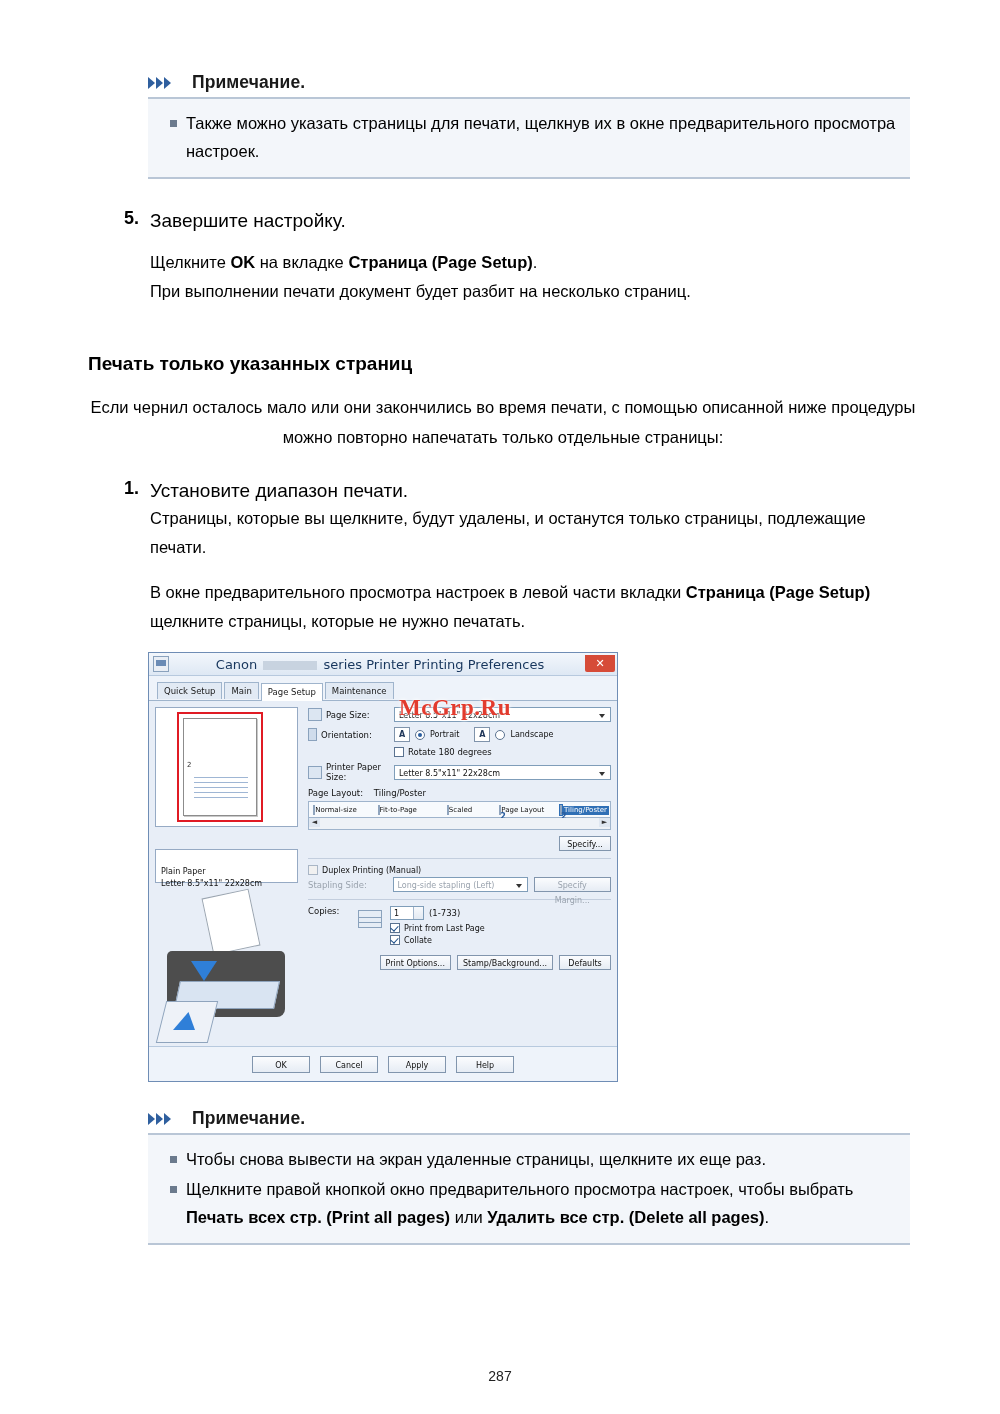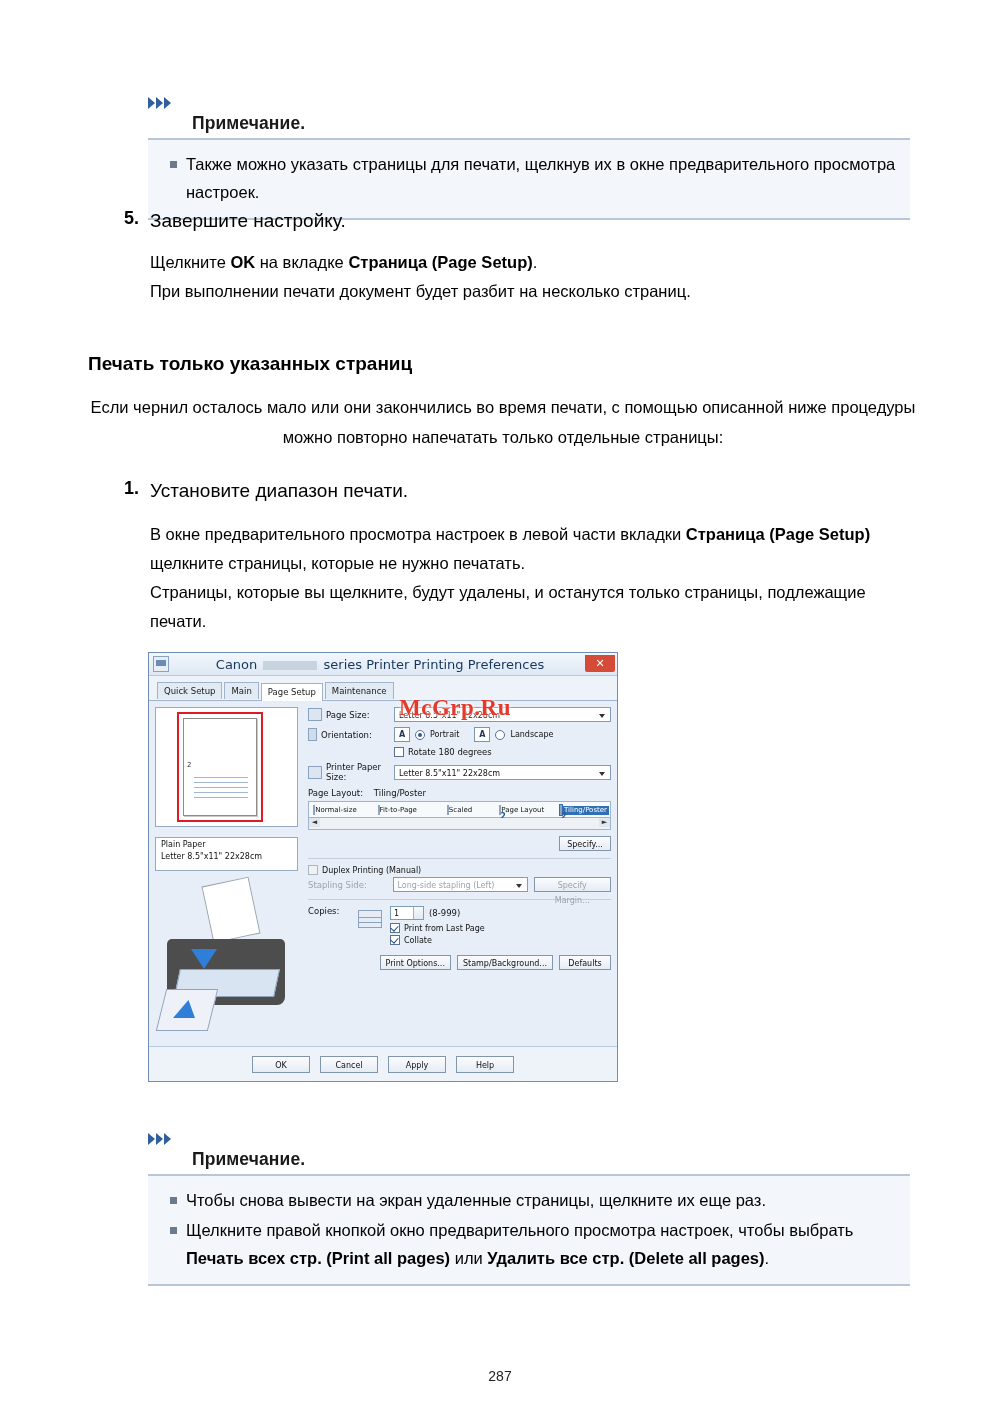--- a/index.html
+++ b/index.html
@@ -39,21 +39,20 @@
     width: 36px;
     height: 16px;
     position: relative;
   }
   .note-chevrons svg { display: block; }
   .note-title {
     font-size: 17.5px;
     font-weight: bold;
     color: #1a1a1a;
     letter-spacing: 0.1px;
-    margin-top: 41px;
   }
   .note-body {
     border-top: 2px solid #b9c6d6;
     border-bottom: 2px solid #b9c6d6;
     background: #f3f6fa;
     padding: 10px 6px 12px 6px;
   }
   .note-item {
     position: relative;
     padding-left: 32px;
@@ -251,29 +250,29 @@
     background: #9fb6d4;
   }
   .pv-redframe {
     position: absolute;
     left: 21px; top: 4px;
     width: 86px; height: 110px;
     border: 2px solid #e01b24;
     box-sizing: border-box;
   }
   .paper-info {
-    margin-top: 10px;
+    margin-top: 22px;
     width: 143px;
     height: 34px;
     border: 1px solid #96aac4;
     background: #fff;
     box-sizing: border-box;
     font-size: 8px;
     line-height: 12px;
-    padding: 1px 5px;
+    padding: 16px 5px;
     color: #111;
   }
   .printer-art {
     position: relative;
     width: 143px;
     height: 160px;
     margin-top: 6px;
   }
   .pa-sheet {
     position: absolute;
@@ -605,24 +604,24 @@
     </div>
     <div class="step-text">При выполнении печати документ будет разбит на несколько страниц.</div>
   </div>
 
   <div class="h2" style="top:353px;">Печать только указанных страниц</div>
   <div class="para" style="top:392px;text-align:center;">Если чернил осталось мало или они закончились во время печати, с помощью описанной ниже процедуры можно повторно напечатать только отдельные страницы:</div>
 
   <div class="step" style="top:478px;">
     <div class="step-num">1.</div>
     <div class="step-title">Установите диапазон печати.</div>
+    <div class="step-text">Страницы, которые вы щелкните, будут удалены, и останутся только страницы, подлежащие печати.</div>
     <div class="step-text" style="margin-top:16px;">
       <span>В окне предварительного просмотра настроек в левой части вкладки </span><b>Страница (Page Setup)</b><span> щелкните страницы, которые не нужно печатать.</span>
     </div>
-    <div class="step-text">Страницы, которые вы щелкните, будут удалены, и останутся только страницы, подлежащие печати.</div>
   </div>
 
   <div class="dlg-wrap">
 
     <div class="watermark">McGrp.Ru</div>
 
     <div class="dlg-titlebar">
       <span class="dlg-ico"></span>
       <span class="dlg-title">
         <span>Canon</span>
@@ -762,21 +761,21 @@
         <div class="copies-row">
           <span style="width:40px;">Copies:</span>
           <span class="stack-ico">
             <i style="top:14px;"></i>
               <i style="top:9px;"></i>
               <i style="top:4px;"></i>
           </span>
           <span style="flex:1;">
             <span style="display:flex;align-items:center;gap:5px;margin-bottom:3px;">
               <span class="spin">1</span>
-              <span>(8-999)</span>
+              <span>(1-733)</span>
             </span>
             <span class="chk-line">
               <span class="cbx on"></span>
               <span>Print from Last Page</span>
             </span>
             <span class="chk-line">
               <span class="cbx on"></span>
               <span>Collate</span>
             </span>
           </span>

